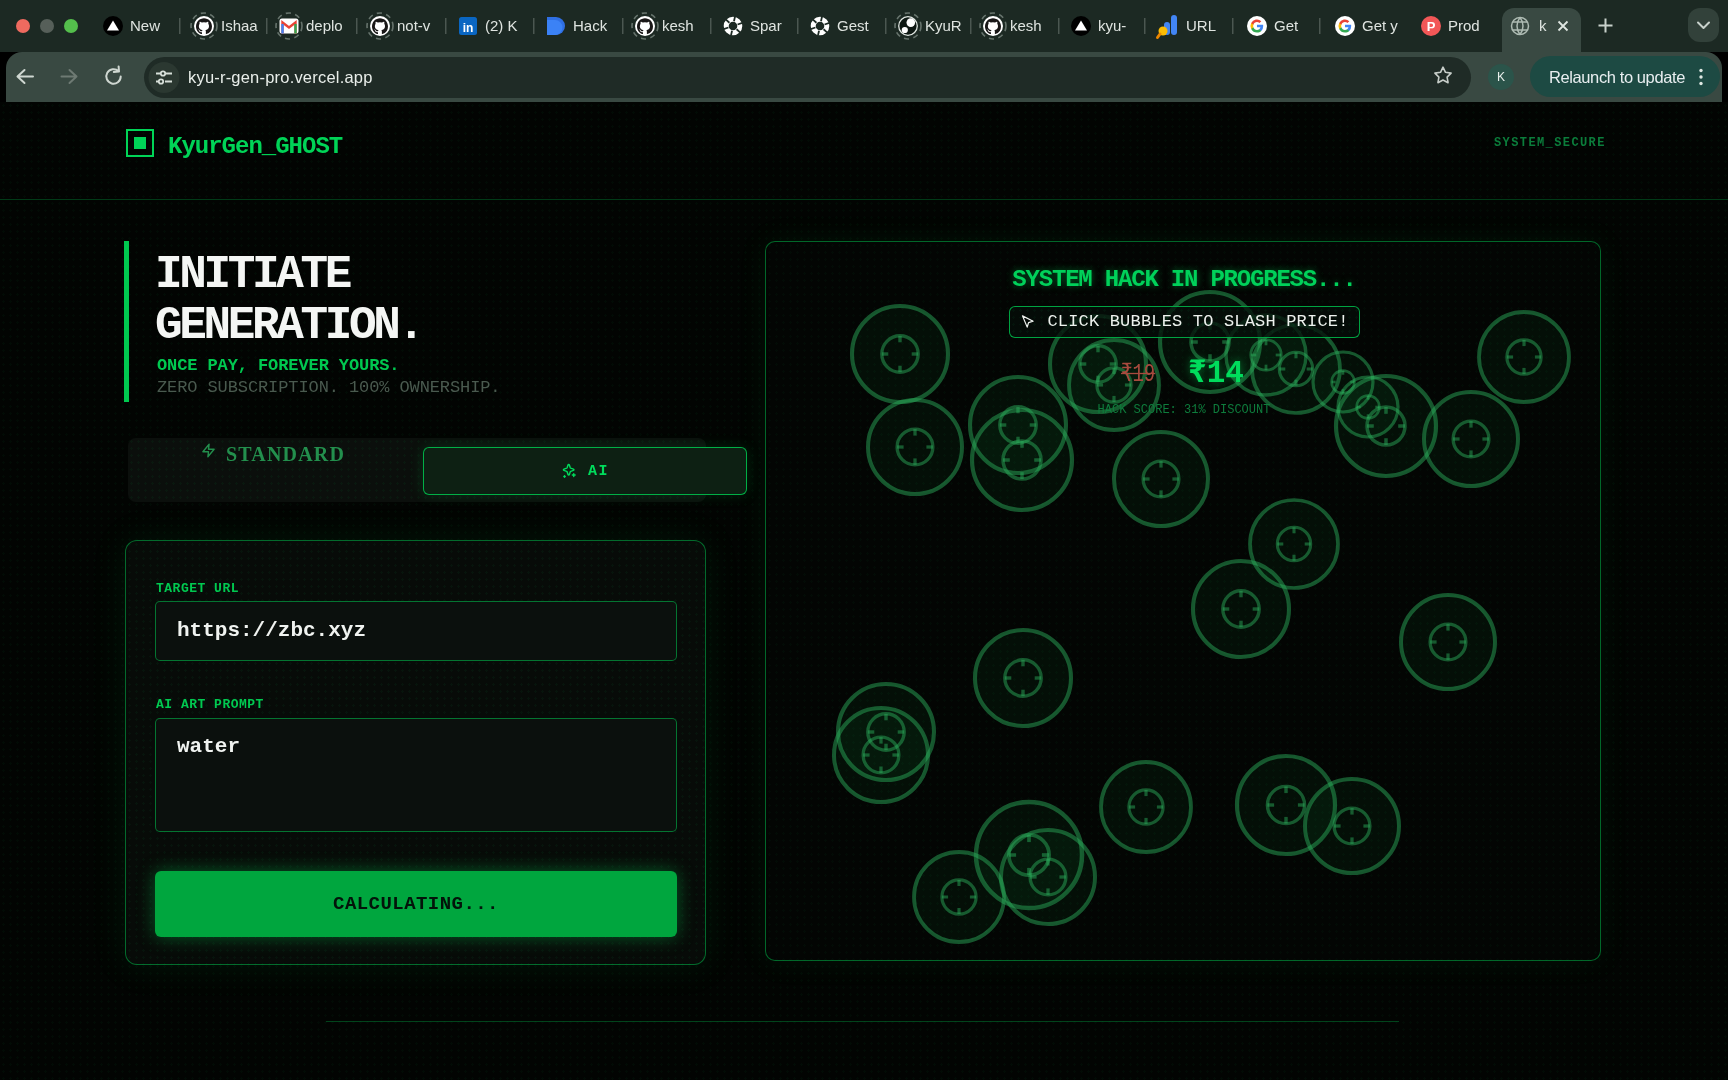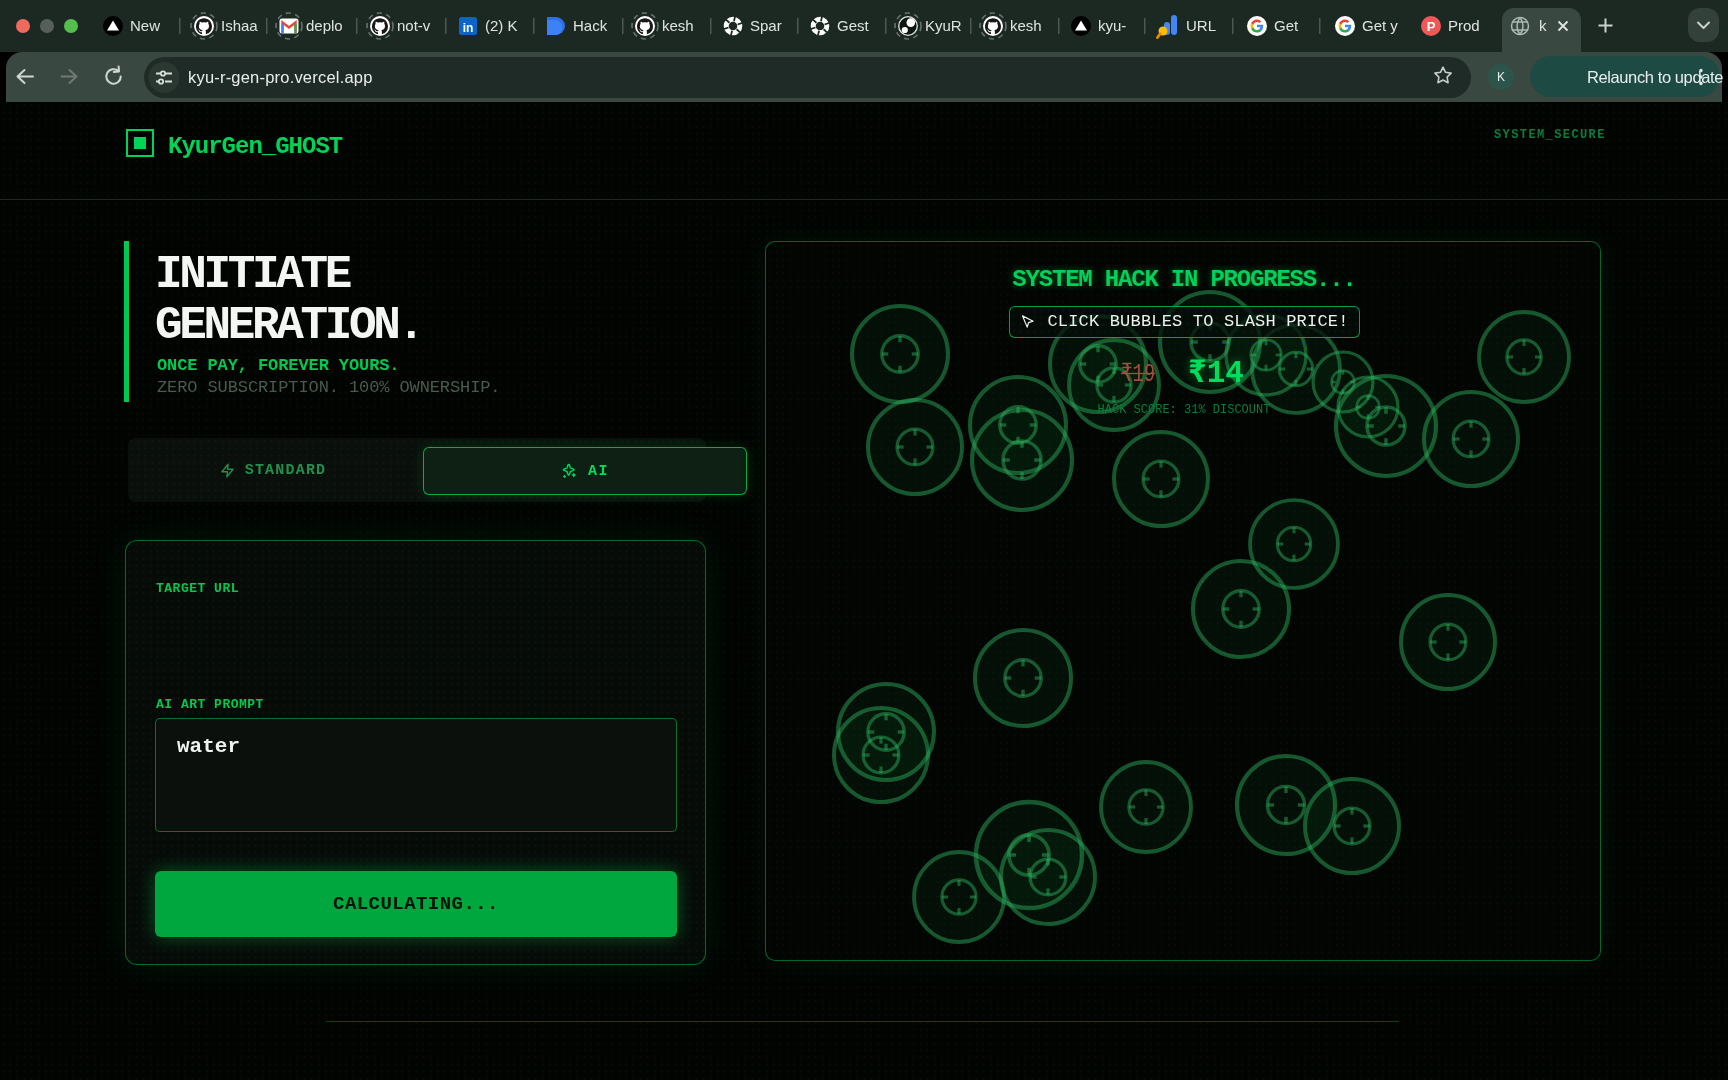--- a/index.html
+++ b/index.html
@@ -6,43 +6,43 @@
 body { font-family:"Liberation Mono", monospace; position:relative; }
 .abs { position:absolute; }
 
 
 #strip { left:0; top:0; width:1728px; height:52px; background:#1c2923; }
 #toolbar { left:6px; top:52px; width:1716px; height:50px; background:#394942; border-radius:16px 16px 0 0; }
 #activetab { left:1502px; top:8px; width:79px; height:44px; background:#394942; border-radius:12px 12px 0 0; }
 #omnibox { left:144px; top:57px; width:1327px; height:41px; background:#1f2b26; border-radius:21px; }
 #urltext { left:188px; top:68px; font-family:"Liberation Sans"; font-size:16.5px; color:#e9eeea; letter-spacing:0.2px; }
 #pill { left:1530px; top:56px; width:190px; height:41px; background:#1d4a43; border-radius:21px; }
-#pilltext { left:1549px; top:68px; white-space:nowrap; font-family:"Liberation Sans"; font-size:16.5px; letter-spacing:-0.4px; color:#e8eef0;margin-left:38px; }
+#pilltext { left:1549px; top:68px; white-space:nowrap; font-family:"Liberation Sans"; font-size:16.5px; letter-spacing:-0.4px; color:#e8eef0; }
 #avatar { left:1488px; top:64px; width:26px; height:26px; border-radius:50%; background:#2b544a;
   font-family:"Liberation Sans"; font-size:12px; color:#e8f0ec; text-align:center; line-height:26px; }
 #chevbtn { left:1688px; top:8px; width:31px; height:34px; background:#32413a; border-radius:12px; }
 
 
 #page { left:0; top:102px; width:1728px; height:978px; background:#020402;
   background-image: radial-gradient(rgba(0,201,80,0.035) 1px, transparent 1.2px);
   background-size: 7px 7px; }
 #hdr { left:0; top:0; width:1728px; height:98px; border-bottom:1px solid rgba(0,201,80,0.28); }
 #logoicon { left:126px; top:27px; width:28px; height:28px; border:2.5px solid #00d457; }
 #logoicon::after { content:""; position:absolute; left:5.5px; top:5.5px; width:12px; height:12px; background:#00d457; }
 #logotext { left:168px; top:31px; font-size:24px; font-weight:bold; color:#00d457; letter-spacing:-1.0px; }
-#syssec { left:1494px; top:26px; font-size:12px; font-weight:bold; color:#0b7d3b; letter-spacing:1.4px; }
+#syssec { left:1494px; top:34px; font-size:12px; font-weight:bold; color:#0b7d3b; letter-spacing:1.4px; }
 
 #herobar { left:124px; top:139px; width:5px; height:161px; background:#00c950; }
 #h1 { left:155px; top:148px; font-size:46px; font-weight:bold; color:#f4f6f4; letter-spacing:-3.35px; line-height:50.5px; white-space:pre; }
 #sub1 { left:157px; top:254px; font-size:17px; font-weight:bold; color:#00c950; letter-spacing:-0.1px; }
 #sub2 { left:157px; top:275.5px; font-size:17px; color:#4a5a4f; letter-spacing:-0.1px; }
 
 #toggle { left:128px; top:336px; width:578px; height:64px; background:#0b0f0c; background-image: radial-gradient(rgba(0,201,80,0.05) 1px, transparent 1.2px); background-size:7px 7px; border-radius:8px; }
-#stdbtn { left:0; top:5px; width:290px; height:54px; color:#238f4d; font-size:15px; font-weight:bold; letter-spacing:1.2px;
-  display:flex; align-items:center; justify-content:center; gap:10px; }
+#stdbtn { left:0; top:5px; width:290px; height:54px; color:#238f4d; font-size:20px; font-weight:bold; letter-spacing:1.2px;
+  display:flex; justify-content:center; gap:10px;font-family:Liberation Serif, serif; }
 #aibtn { left:295px; top:9px; width:324px; height:48px; background:#0d2013; border:1px solid rgba(0,201,80,0.85); border-radius:6px;
   color:#00dc5c; font-size:15px; font-weight:bold; letter-spacing:1.4px; display:flex; align-items:center; justify-content:center; gap:10px;
   box-shadow:0 0 14px rgba(0,201,80,0.18); }
 
 #card { left:125px; top:438px; width:581px; height:425px; border:1px solid rgba(0,201,80,0.5); border-radius:12px;
   background:#070b08; background-image: radial-gradient(rgba(0,201,80,0.05) 1px, transparent 1.2px); background-size:7px 7px; box-shadow:0 0 36px rgba(0,201,80,0.10); }
 .lbl { position:absolute; font-size:13px; font-weight:bold; color:#00c950; letter-spacing:0.5px; }
 .field { position:absolute; left:29px; width:522px; background:#0b100d; border:1px solid rgba(0,201,80,0.55); border-radius:5px;
   color:#f0f3f0; font-size:21px; font-weight:bold; }
 #calc { position:absolute; left:29px; top:330px; width:522px; height:66px; background:#00a63e; border-radius:6px;
@@ -261,20 +261,21 @@
           <path d="M13 2 L3 14 h9 l-1 8 10-12 h-9 z"></path>
         </svg>STANDARD</div>
     <div class="abs" id="aibtn"><svg width="17" height="17" viewBox="0 0 24 24" fill="none" stroke="#00dc5c" stroke-width="2" stroke-linecap="round" stroke-linejoin="round">
           <path d="M9.9 2.8a1 1 0 0 1 1.9 0l1.3 3.9a1 1 0 0 0 .6.6l3.9 1.3a1 1 0 0 1 0 1.9l-3.9 1.3a1 1 0 0 0-.6.6l-1.3 3.9a1 1 0 0 1-1.9 0L8.6 12.4a1 1 0 0 0-.6-.6L4.1 10.5a1 1 0 0 1 0-1.9l3.9-1.3a1 1 0 0 0 .6-.6z"></path>
           <path d="M18 15 v4 M20 17 h-4 M5 18 v2 M6 19 H4"></path>
         </svg>AI</div>
   </div>
 
   <div class="abs" id="card">
     <div class="lbl" style="left:30px; top:40px;">TARGET URL</div>
+    <div class="field" style="top:60px; height:60px; line-height:58px; padding-left:21px;">https://zbc.xyz</div>
     <div class="lbl" style="left:30px; top:156px;">AI ART PROMPT</div>
     <div class="field" style="top:177px; height:114px; padding:16px 21px;">water</div>
     <div class="abs" id="calc">CALCULATING...</div>
   </div>
 
   <div class="abs" id="panel">
     <svg class="abs" style="left:0;top:0" width="836" height="720">
         <g stroke="#2cb05e" stroke-opacity="0.47" fill="none">
           <circle cx="134" cy="112" r="48" stroke-width="4.1" fill="#22c55e" fill-opacity="0.055"></circle>
           <circle cx="134" cy="112" r="18.2" stroke-width="3.4"></circle>

